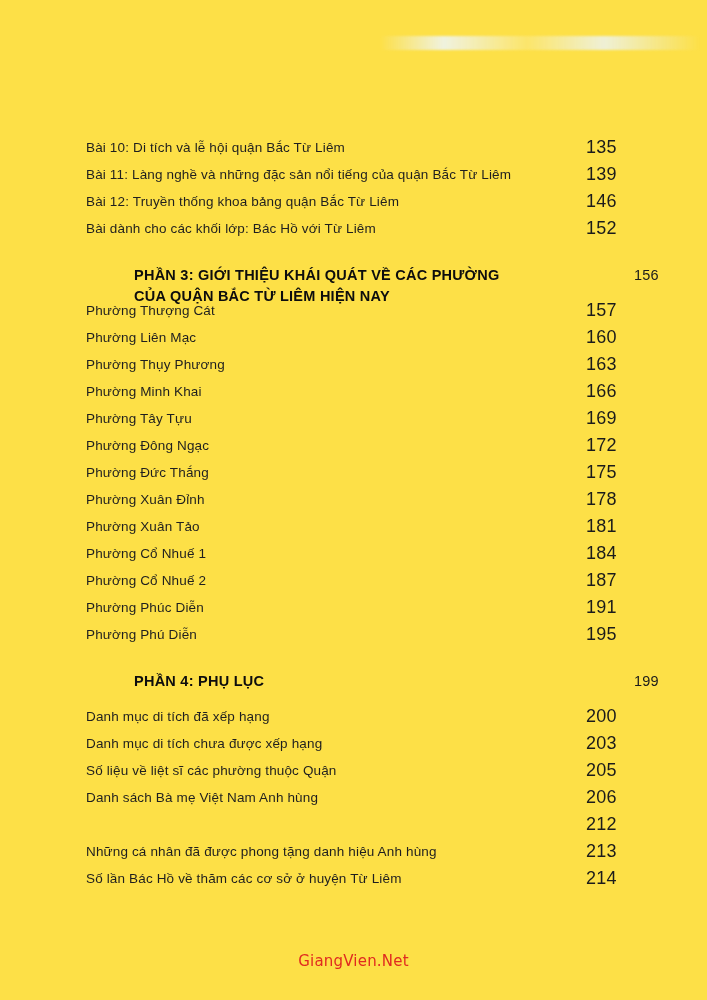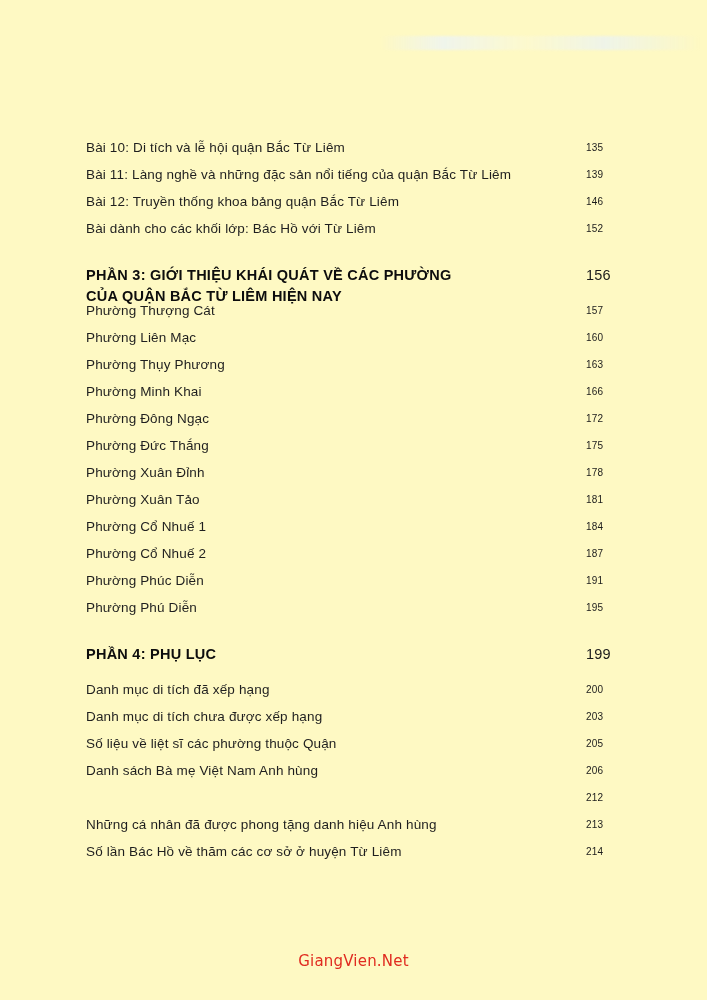--- a/index.html
+++ b/index.html
@@ -14,21 +14,21 @@
     font-family: "Liberation Sans", sans-serif;
     color: #1c1c1c;
     position: relative;
     overflow: hidden;
     -webkit-font-smoothing: antialiased;
   }
 
   .page {
     position: absolute;
     inset: 0;
-    background: #fef9c3;
+    background: #fde047;
   }
 
   
   .scan-smudge {
     position: absolute;
     top: 36px;
     left: 380px;
     width: 320px;
     height: 14px;
     background: linear-gradient(90deg,
@@ -59,35 +59,36 @@
     font-size: 13.5px;
     line-height: 19px;
     letter-spacing: 0.15px;
     color: #1f1f1f;
     white-space: nowrap;
   }
 
   .row .pagenum {
     position: absolute;
     left: 500px;
-    font-size: 10px;
+    font-size: 18px;
     line-height: 19px;
     color: #1b1b1b;
     letter-spacing: 0.2px;
   }
 
   .row {
     position: relative;
   }
 
   
   .part {
     position: relative;
     margin-top: 19px;
     margin-bottom: 9px;
+    margin-left: 48px;
   }
 
   .part .label {
     font-size: 14.5px;
     line-height: 21px;
     font-weight: 700;
     letter-spacing: 0.25px;
     color: #0d0d0d;
     white-space: pre-line;
   }
@@ -160,20 +161,24 @@
         </div>
         <div class="row">
           <span class="label">Phường Thụy Phương</span>
           <span class="pagenum">163</span>
         </div>
         <div class="row">
           <span class="label">Phường Minh Khai</span>
           <span class="pagenum">166</span>
         </div>
         <div class="row">
+          <span class="label">Phường Tây Tựu</span>
+          <span class="pagenum">169</span>
+        </div>
+        <div class="row">
           <span class="label">Phường Đông Ngạc</span>
           <span class="pagenum">172</span>
         </div>
         <div class="row">
           <span class="label">Phường Đức Thắng</span>
           <span class="pagenum">175</span>
         </div>
         <div class="row">
           <span class="label">Phường Xuân Đỉnh</span>
           <span class="pagenum">178</span>

